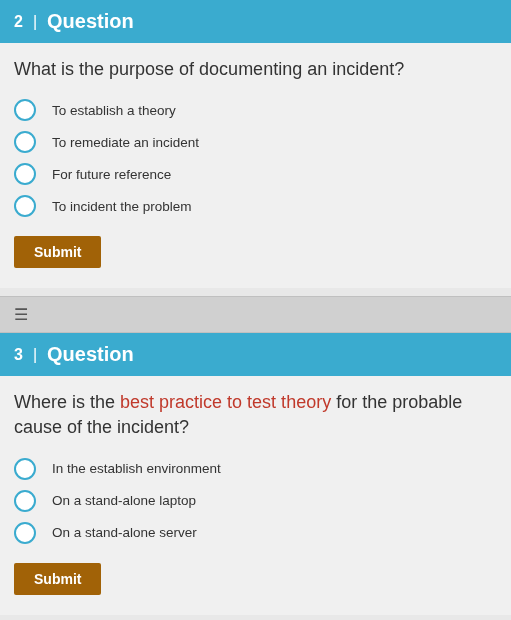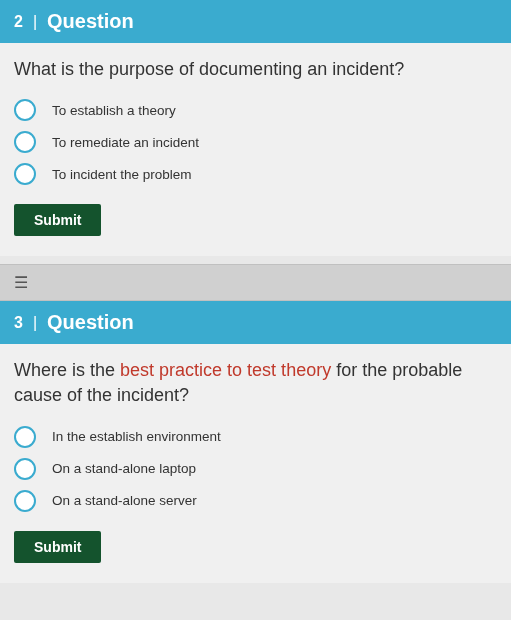--- a/index.html
+++ b/index.html
@@ -81,21 +81,21 @@
       align-items: center;
       justify-content: center;
     }
 
     .option-label {
       color: #333;
       font-size: 13.5px;
     }
 
     .submit-btn {
-      background: #14532d;
+      background: #a16207;
       color: white;
       border: none;
       padding: 8px 20px;
       font-size: 14px;
       font-weight: bold;
       cursor: pointer;
       border-radius: 2px;
       margin-bottom: 10px;
     }
 
@@ -130,20 +130,24 @@
       <li class="option-item">
         <div class="radio-circle"></div>
         <span class="option-label">To establish a theory</span>
       </li>
       <li class="option-item">
         <div class="radio-circle"></div>
         <span class="option-label">To remediate an incident</span>
       </li>
       <li class="option-item">
         <div class="radio-circle"></div>
+        <span class="option-label">For future reference</span>
+      </li>
+      <li class="option-item">
+        <div class="radio-circle"></div>
         <span class="option-label">To incident the problem</span>
       </li>
     </ul>
     <button class="submit-btn">Submit</button>
   </div>
 </div>
 
 <div class="separator">
   <span class="list-icon">☰</span>
 </div>

